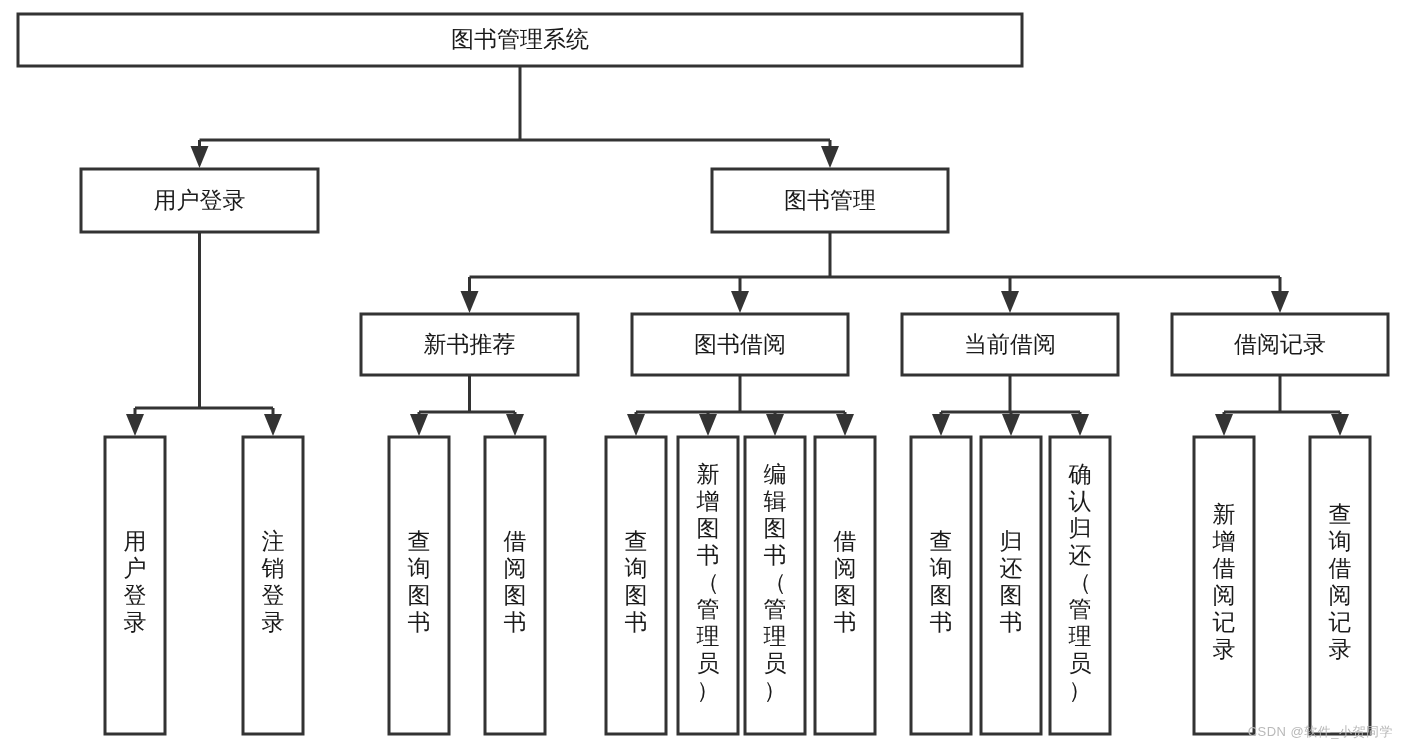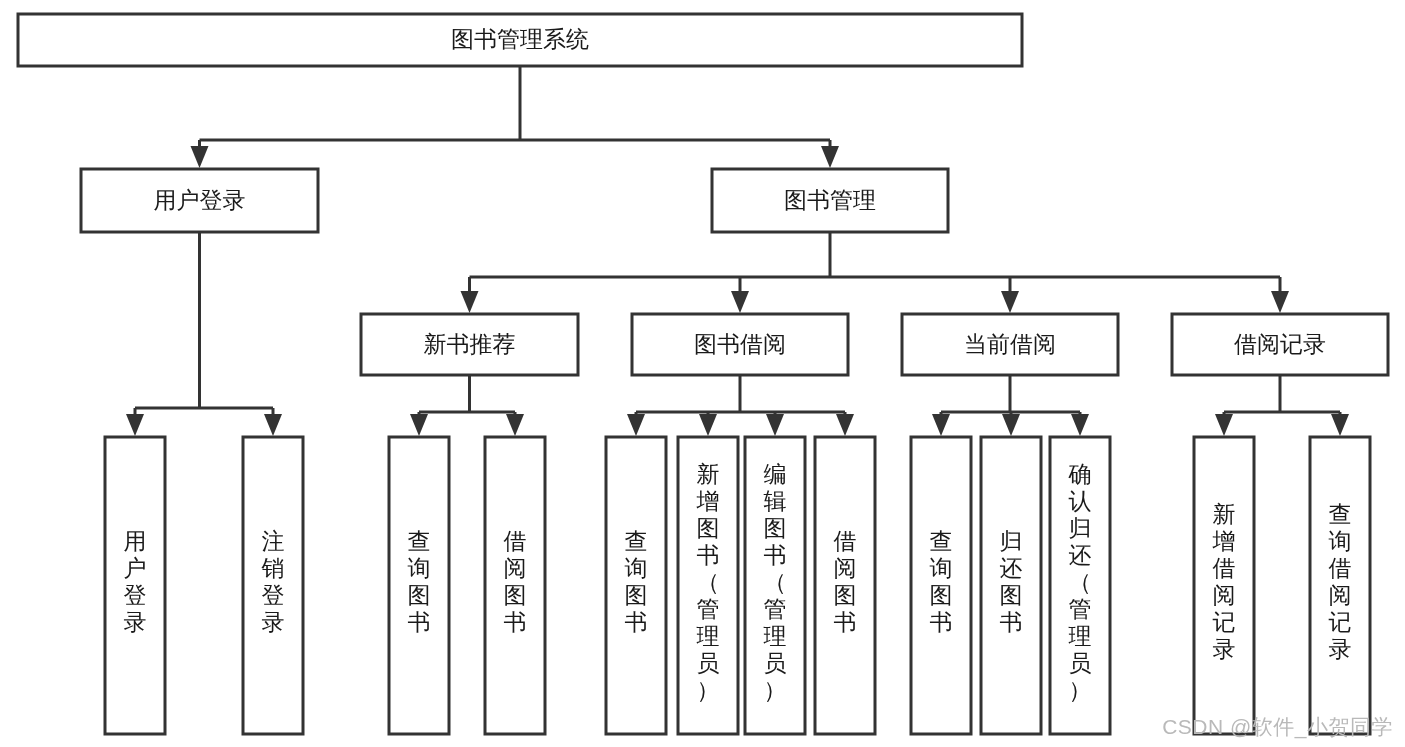--- a/index.html
+++ b/index.html
@@ -53,21 +53,21 @@
     fill: #1a1a1a;
     font-family: "Liberation Sans", "DejaVu Sans", sans-serif;
     font-size: 23px;
     text-anchor: middle;
   }
   .watermark {
     position: absolute;
     right: 12px;
     bottom: 6px;
     font-family: "Liberation Sans", "DejaVu Sans", sans-serif;
-    font-size: 21px;
+    font-size: 13px;
     color: #b9b9b9;
     white-space: nowrap;
     letter-spacing: 0.5px;
   }
 </style>
 </head>
 <body>
 
 <div id="diagram-root">
 

